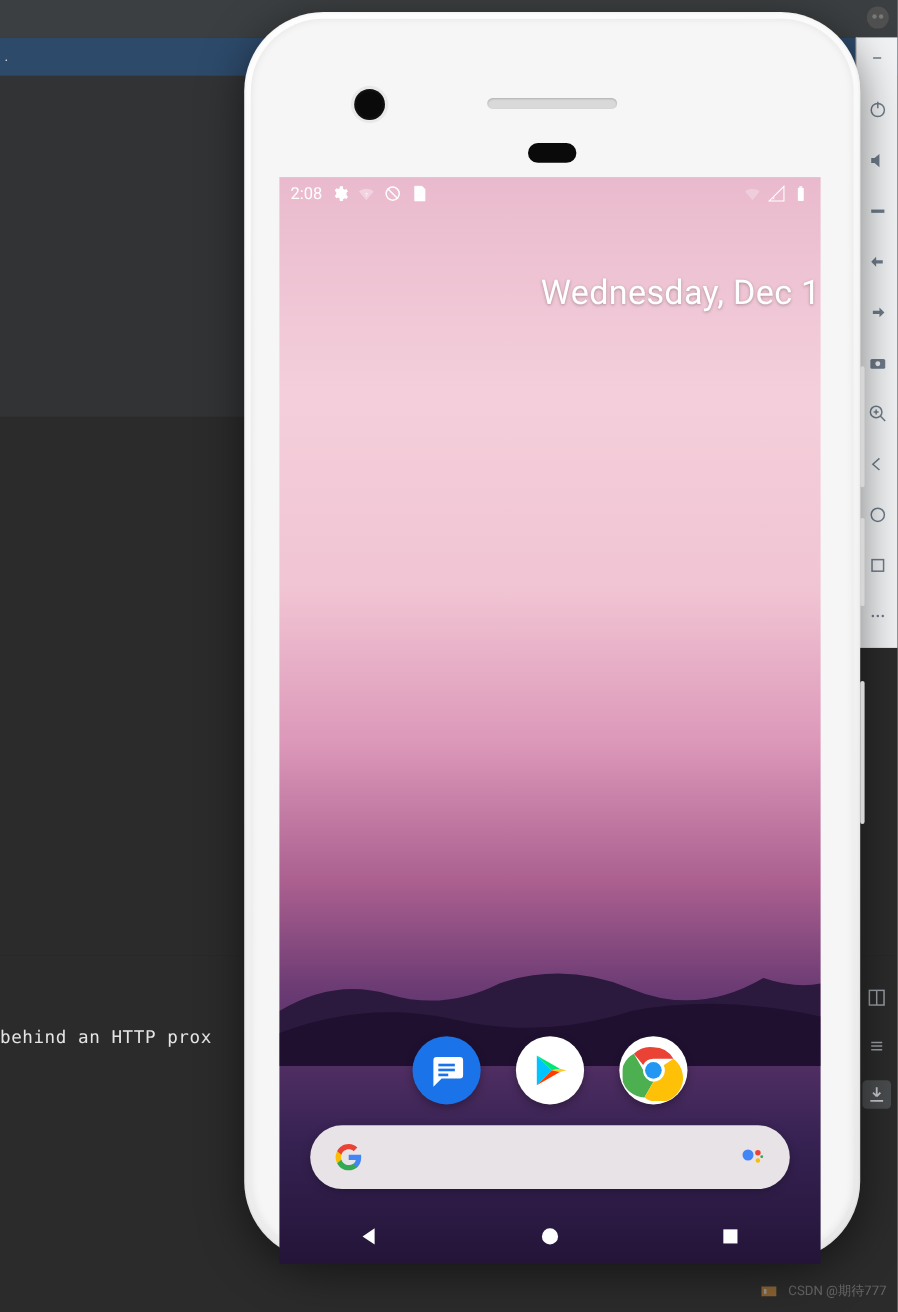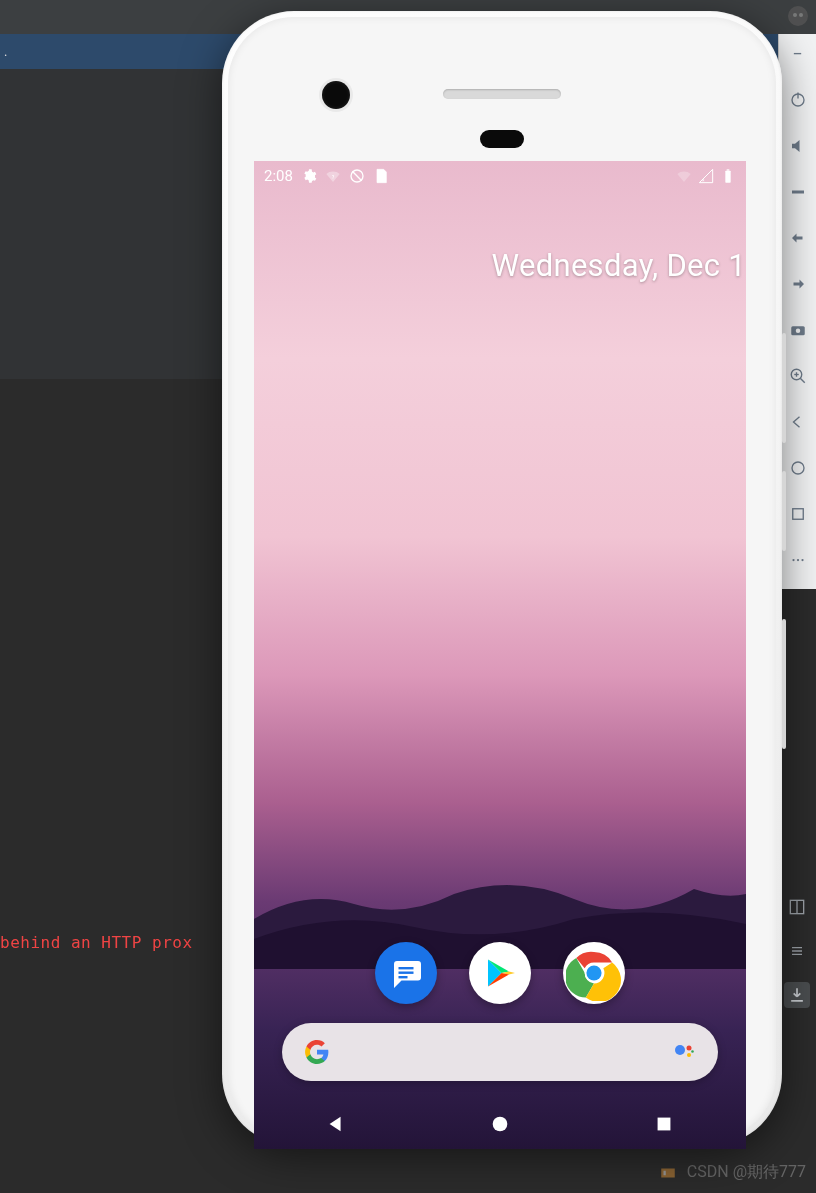--- a/index.html
+++ b/index.html
@@ -13,22 +13,22 @@
 }
 
 
 .ide-top-strip { position:absolute; top:0; left:0; right:0; height:34px; background:#3c3f41; }
 .ide-blue-strip { position:absolute; top:34px; left:0; right:0; height:35px; background:#2d4a6b; color:#fff; font-size:13px; }
 .ide-blue-strip .left-dot { position:absolute; left:4px; top:10px; color:#ddd; }
 .ide-blue-strip .right-text { position:absolute; right:60px; top:10px; color:#8ab4f8; }
 .ide-dark-area { position:absolute; top:69px; left:0; right:0; height:310px; background:#313335; }
 .ide-black-area { position:absolute; top:379px; left:0; right:0; height:490px; background:#2b2b2b; }
 .ide-term-area { position:absolute; top:869px; left:0; right:0; height:324px; background:#2b2b2b; }
-.ide-term-text { position:absolute; top:933px; left:0; color:#ef4444; font-family: "Menlo","Consolas",monospace; font-size:16px; letter-spacing:0.5px; }
-.watermark { position:absolute; bottom:10px; right:10px; color:#9e9e9e; font-size:16px; opacity:.5; }
+.ide-term-text { position:absolute; top:933px; left:0; color:#e5e5e5; font-family: "Menlo","Consolas",monospace; font-size:16px; letter-spacing:0.5px; }
+.watermark { position:absolute; bottom:10px; right:10px; color:#9e9e9e; font-size:12px; opacity:.5; }
 .watermark svg { vertical-align:middle; margin-right:6px; }
 
 
 .emu-toolbar {
   position:absolute;
   top:34px; right:0;
   width:38px; height:555px;
   background:#f1f2f3;
   border-left:1px solid #c8c8c8;
   display:flex; flex-direction:column; align-items:center;

